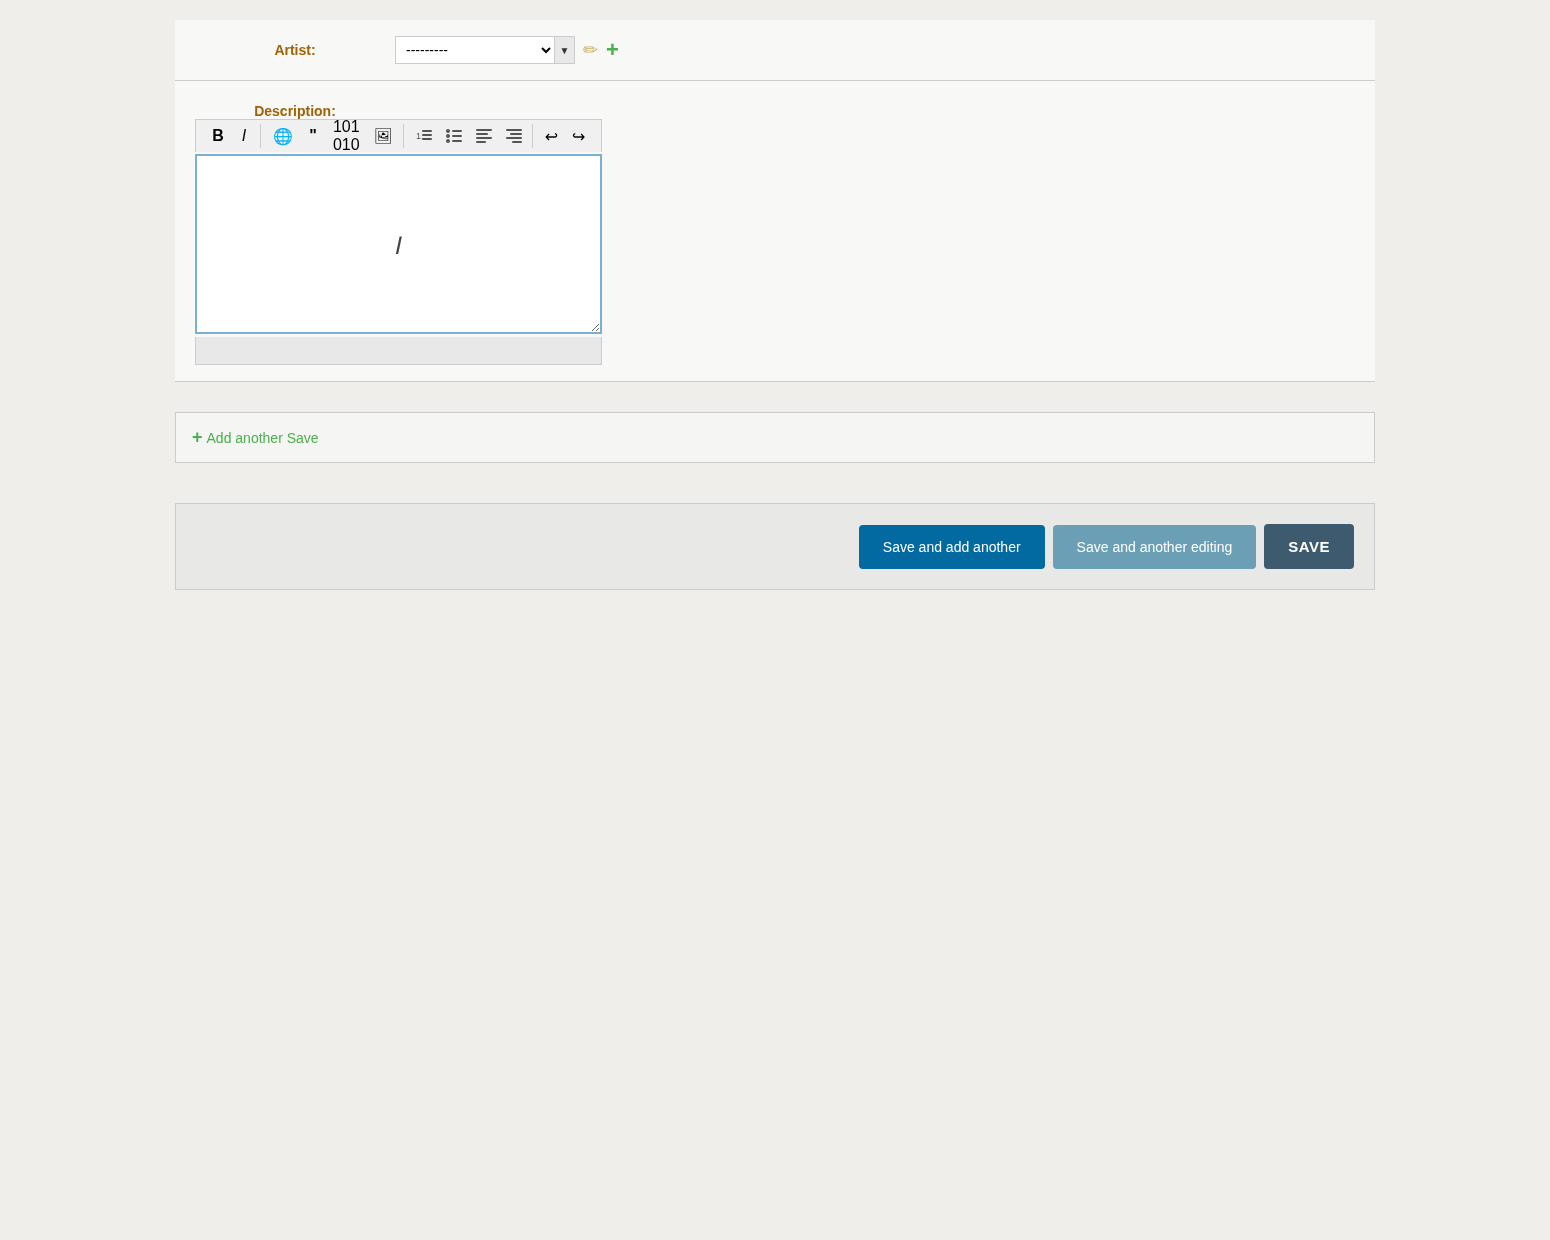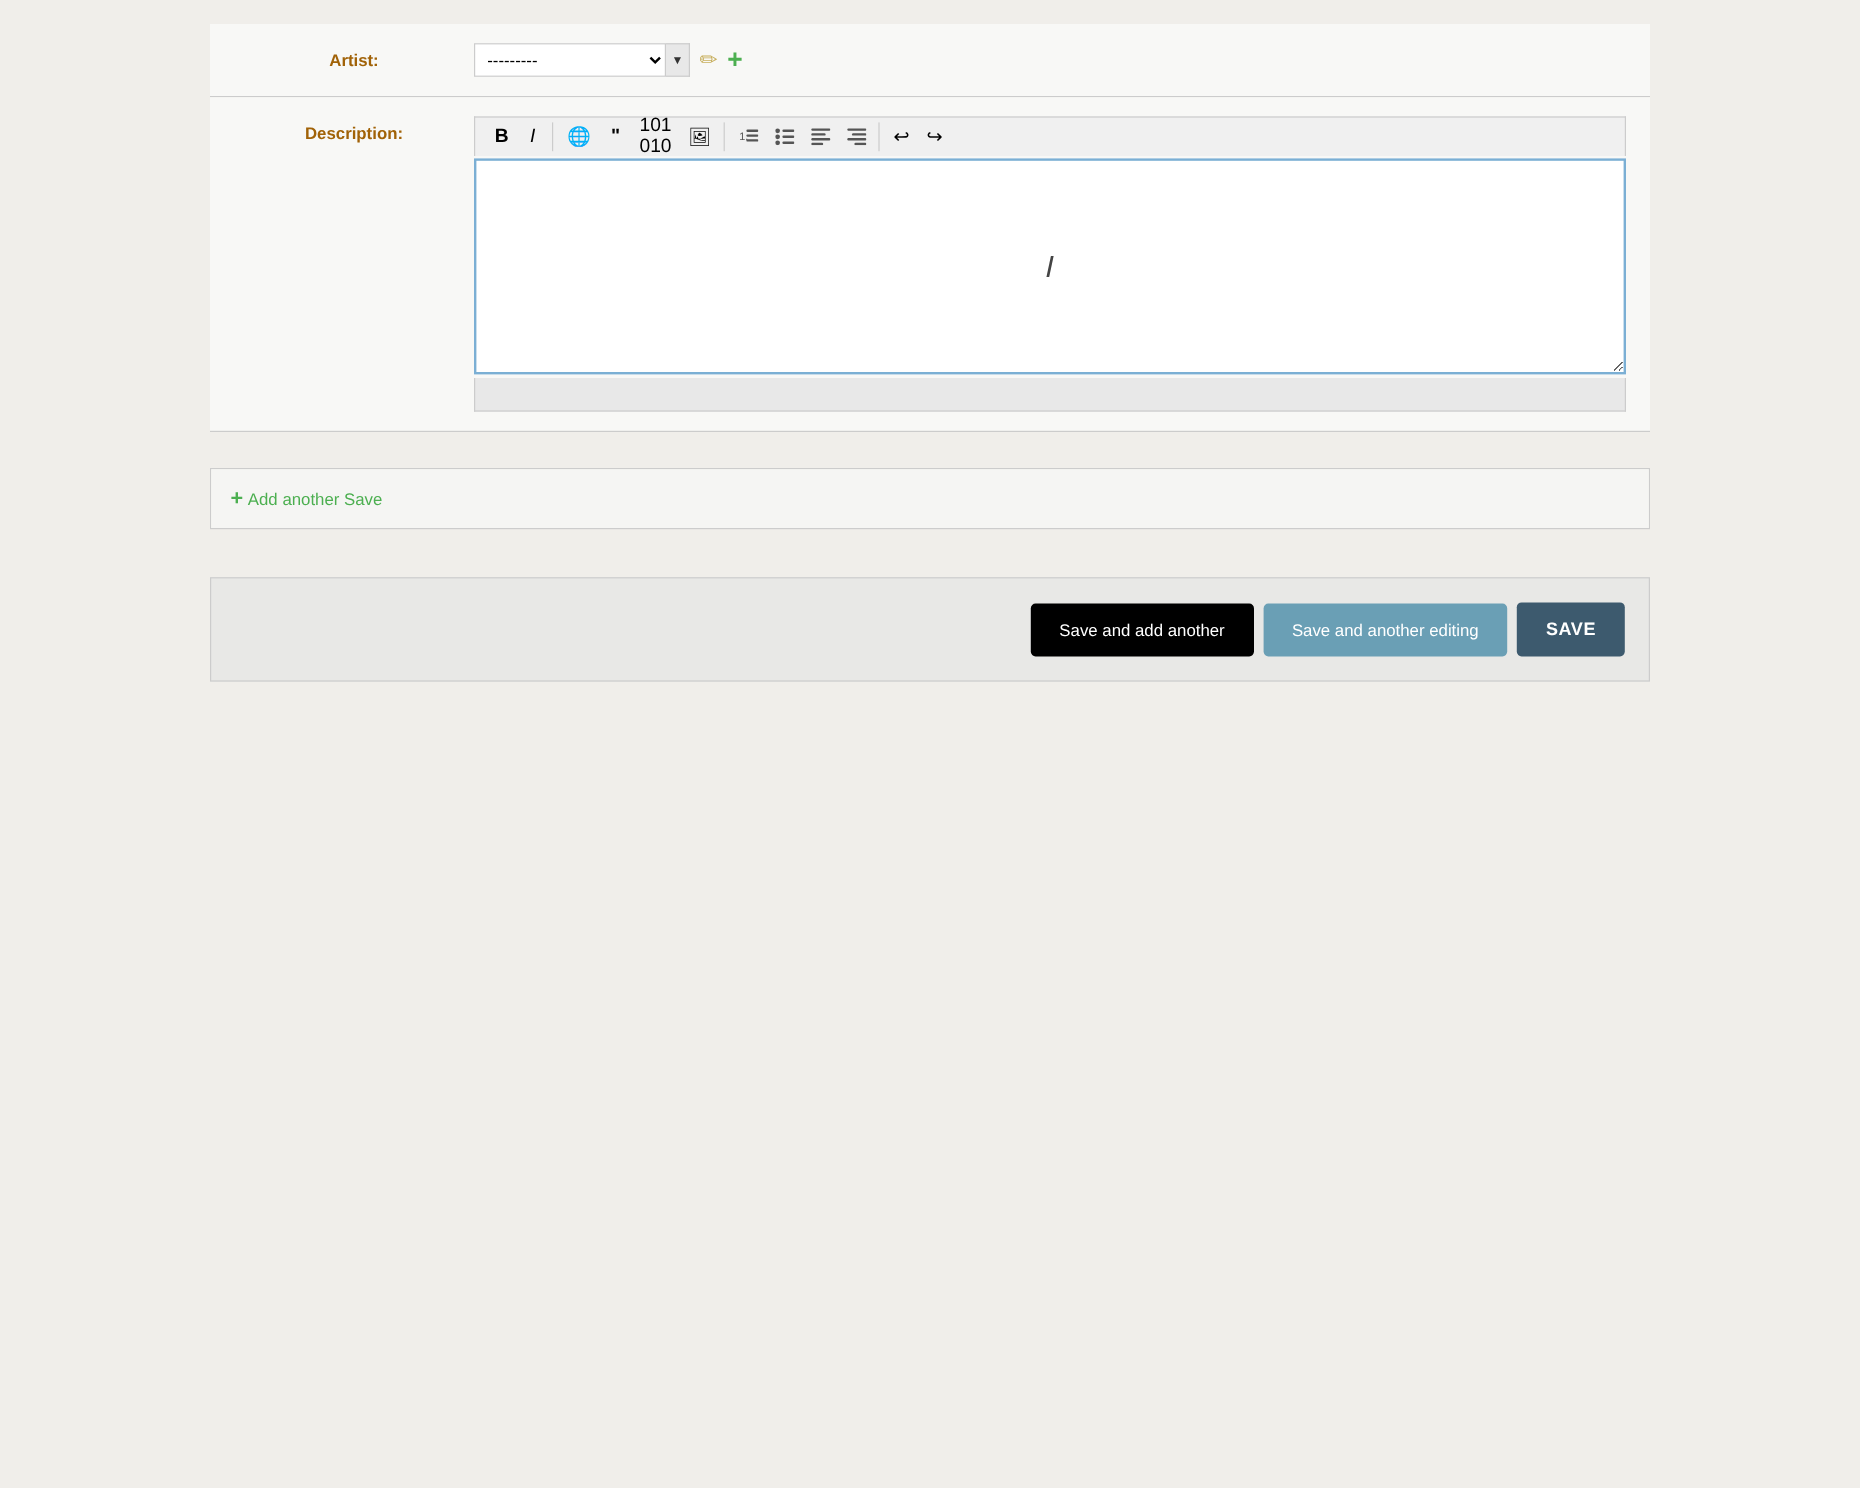--- a/index.html
+++ b/index.html
@@ -78,20 +78,21 @@
     .icon-pencil { color: #c8b060; }
     .icon-plus-green { color: #4caf50; font-size: 22px; font-weight: bold; }
 
     
     .description-row {
       padding: 16px 20px;
       border-bottom: 1px solid #ccc;
       background: #f8f8f6;
       display: flex;
       align-items: flex-start;
+      flex-direction: column;
     }
 
     .editor-container {
       flex: 1;
     }
 
     .editor-toolbar {
       display: flex;
       align-items: center;
       gap: 2px;
@@ -195,21 +196,21 @@
       background: #e8e8e6;
       border: 1px solid #ccc;
       padding: 20px;
       display: flex;
       justify-content: flex-end;
       align-items: center;
       gap: 8px;
     }
 
     .btn-save-add {
-      background: #000000;
+      background: #0369a1;
       color: white;
       border: none;
       padding: 14px 24px;
       font-size: 14px;
       cursor: pointer;
       border-radius: 4px;
       font-weight: normal;
     }
 
     .btn-save-continue {

